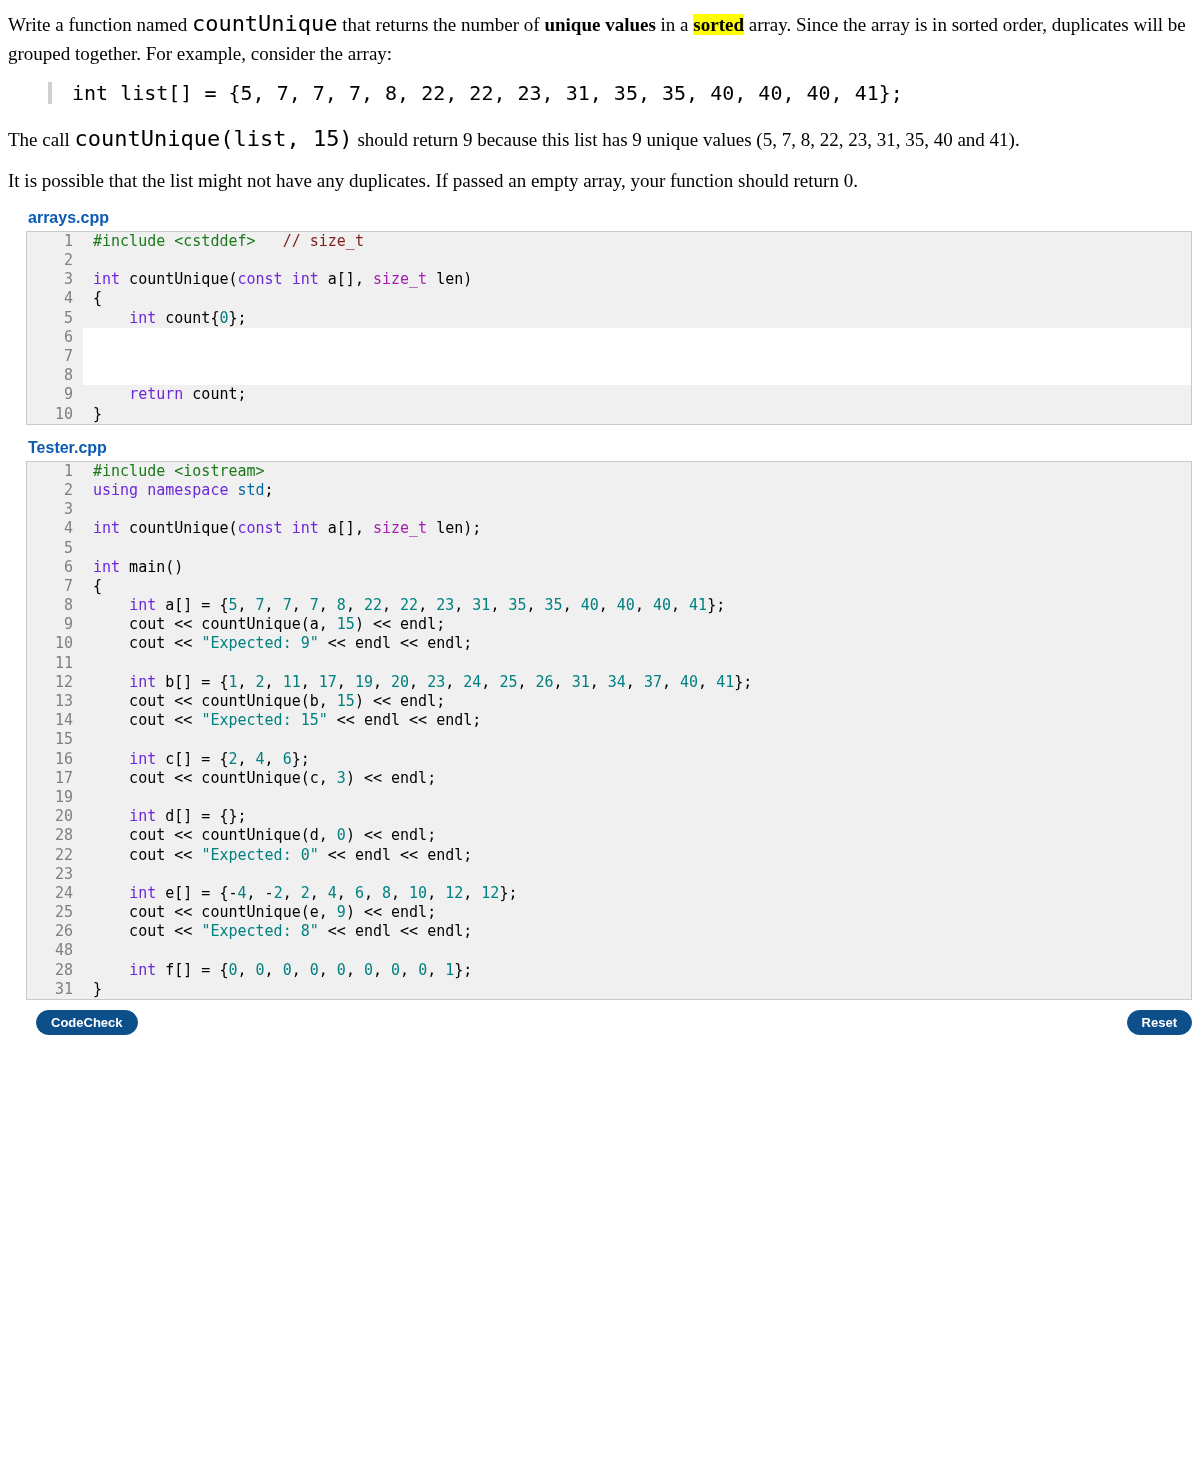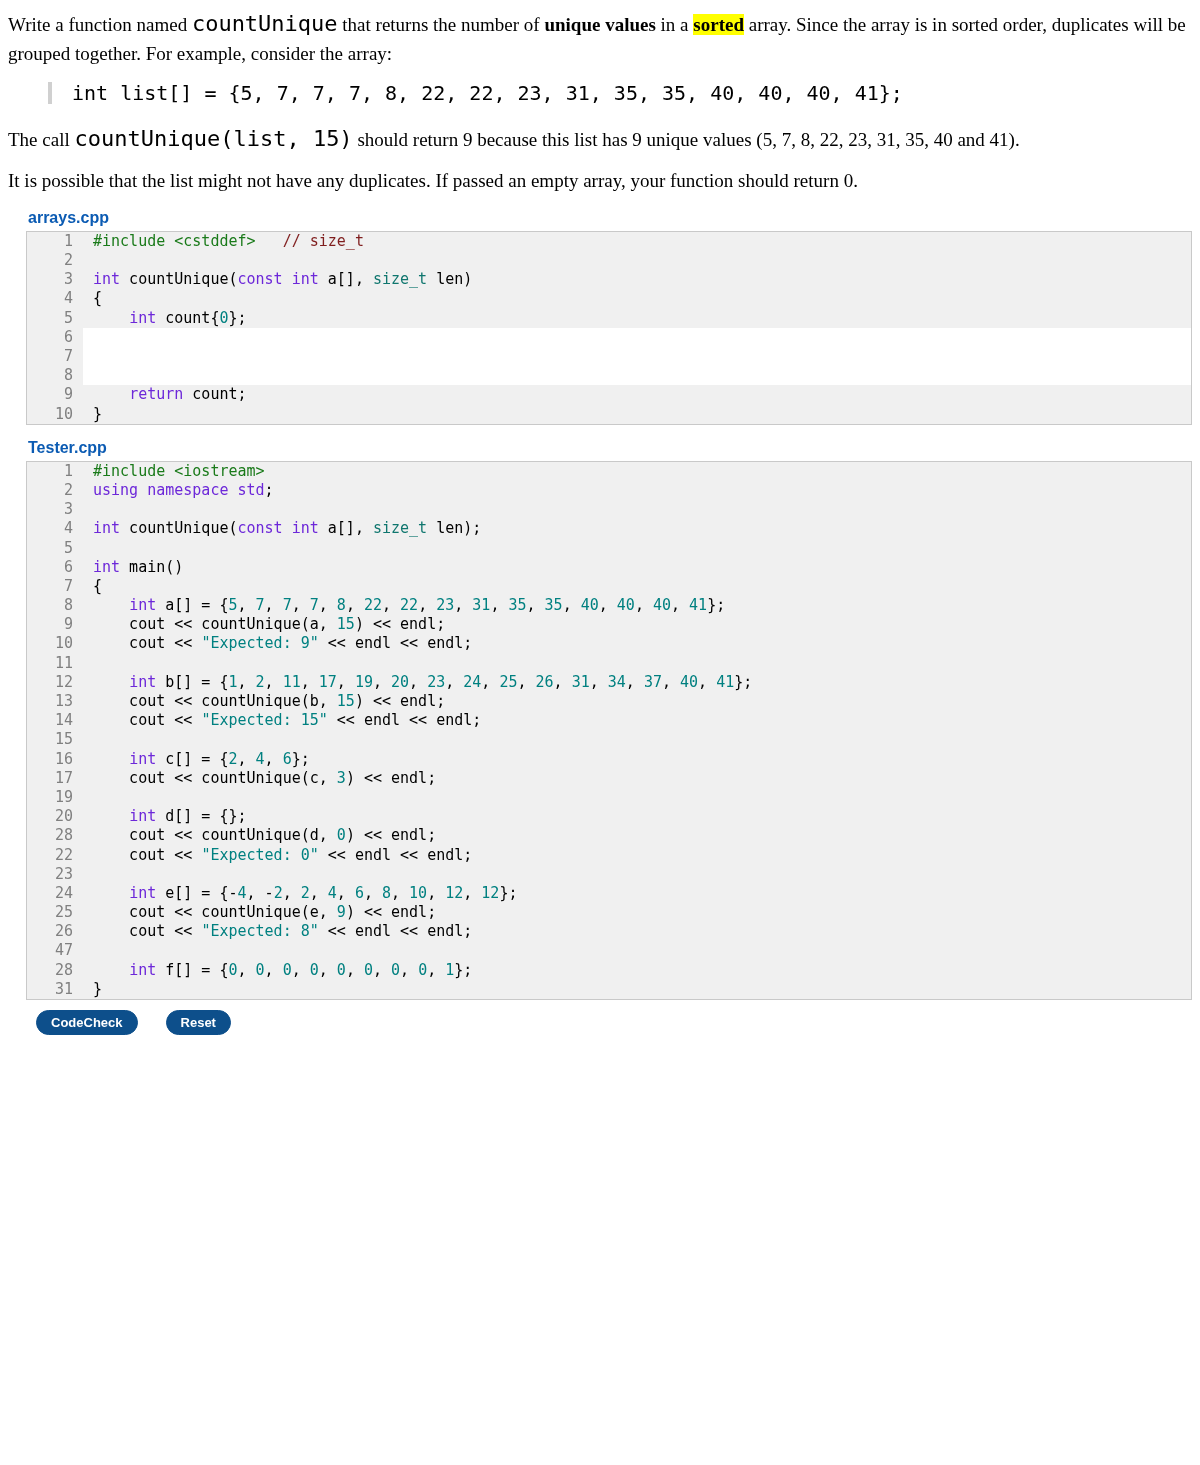--- a/index.html
+++ b/index.html
@@ -68,29 +68,30 @@
   }
   .codecell {
     padding-left: 10px;
     white-space: pre;
   }
   .grey-row { background: #f0f0f0; }
   .white-row { background: #ffffff; }
   
   .tok-pp { color: #1a7a1a; }
   .tok-kw { color: #6d28d9; }
-  .tok-ty { color: #0f766e; }
+  .tok-ty { color: #a21caf; }
   .tok-str { color: #008080; }
   .tok-num { color: #008080; }
   .tok-cmt { color: #7f1d1d; }
-  .tok-ns { color: #6d28d9; }
+  .tok-ns { color: #0369a1; }
   .buttons {
     margin: 10px 0 0 28px;
     display: flex;
     gap: 28px;
+    justify-content: space-between;
   }
   .btn {
     font-family: Arial, Helvetica, sans-serif;
     font-size: 13px;
     font-weight: bold;
     color: #fff;
     background: #0d4f8b;
     border: 1px solid #0d4f8b;
     border-radius: 14px;
     padding: 4px 14px;
@@ -255,21 +256,21 @@
     </div>
     <div class="code-row grey-row">
       <div class="lineno">25</div>
       <div class="codecell"><span>    cout &lt;&lt; countUnique(e, </span><span class="tok-num">9</span><span>) &lt;&lt; endl;</span></div>
     </div>
     <div class="code-row grey-row">
       <div class="lineno">26</div>
       <div class="codecell"><span>    cout &lt;&lt; </span><span class="tok-str">"Expected: 8"</span><span> &lt;&lt; endl &lt;&lt; endl;</span></div>
     </div>
     <div class="code-row grey-row">
-      <div class="lineno">47</div>
+      <div class="lineno">48</div>
       <div class="codecell">&nbsp;</div>
     </div>
     <div class="code-row grey-row">
       <div class="lineno">28</div>
       <div class="codecell"><span>    </span><span class="tok-kw">int</span><span> f[] = {</span><span class="tok-num">0</span><span>, </span><span class="tok-num">0</span><span>, </span><span class="tok-num">0</span><span>, </span><span class="tok-num">0</span><span>, </span><span class="tok-num">0</span><span>, </span><span class="tok-num">0</span><span>, </span><span class="tok-num">0</span><span>, </span><span class="tok-num">0</span><span>, </span><span class="tok-num">1</span><span>};</span></div>
     </div>
     <div class="code-row grey-row">
       <div class="lineno">31</div>
       <div class="codecell"><span>}</span></div>
     </div>

